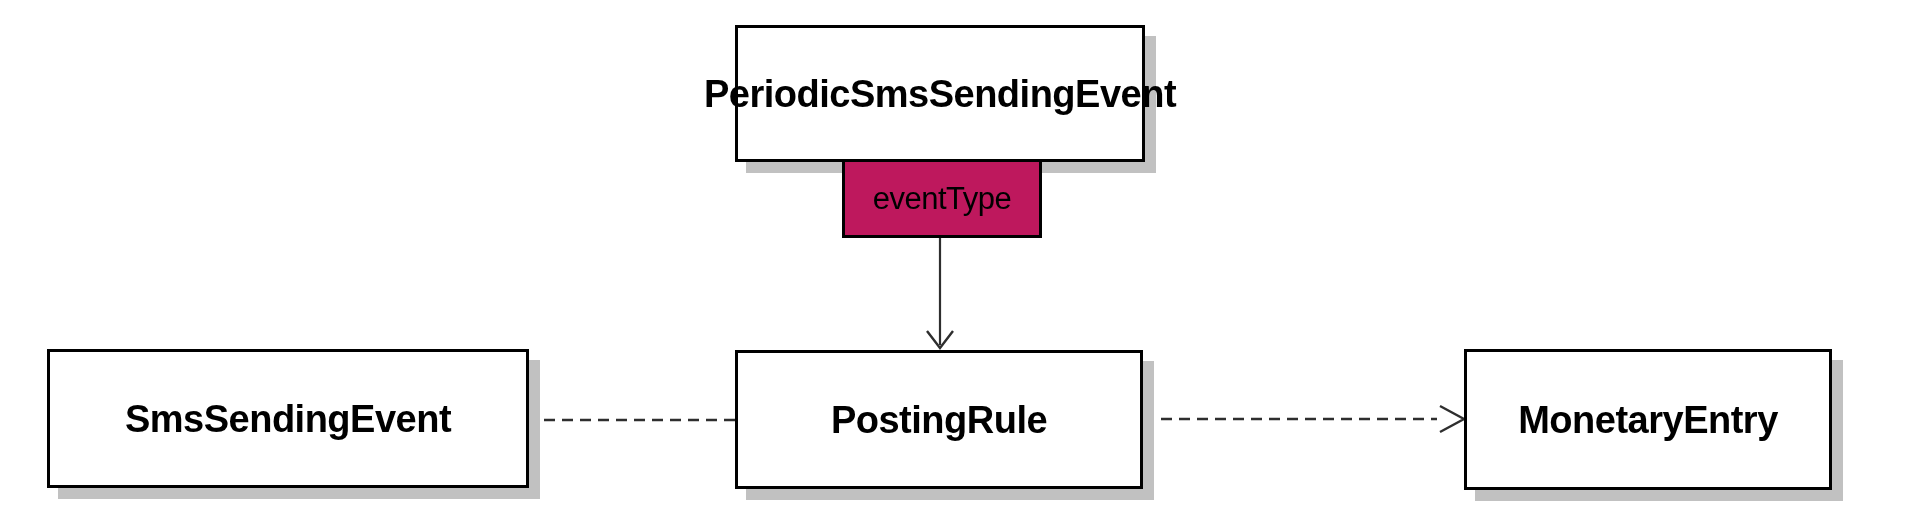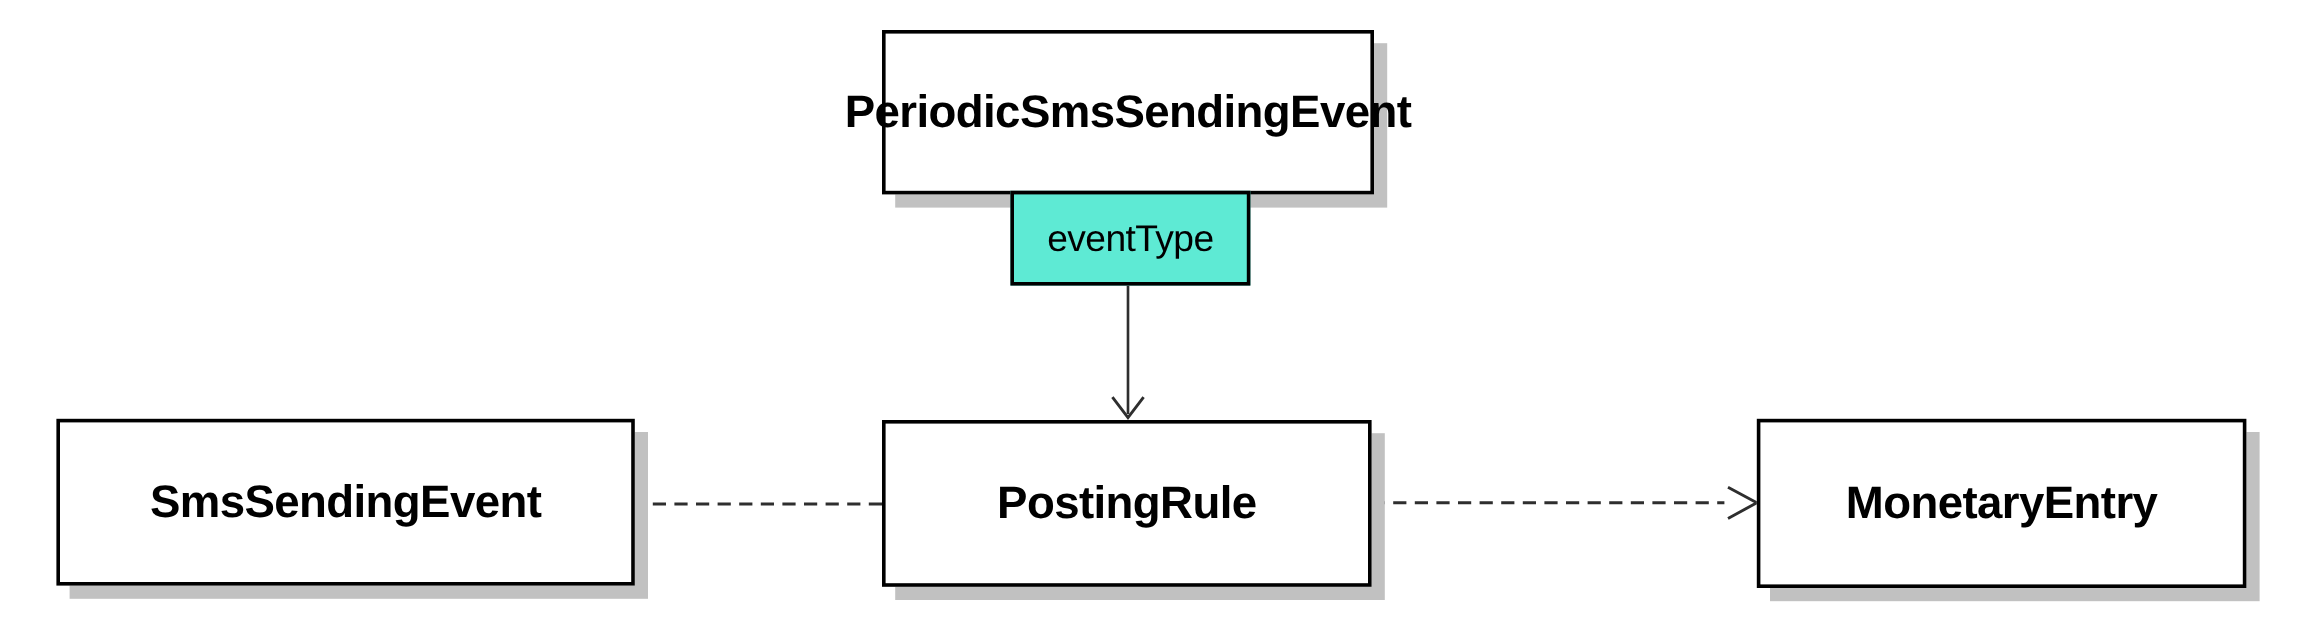--- a/index.html
+++ b/index.html
@@ -35,29 +35,29 @@
     text-align: center;
     font-weight: bold;
     font-size: 38px;
     line-height: 60px;
     z-index: 2;
     letter-spacing: -0.5px;
   }
   .node-top    { left: 735px;  top: 25px;  width: 410px; height: 137px; }
   .node-center { left: 735px;  top: 350px; width: 408px; height: 139px; }
   .node-left   { left: 47px;   top: 349px; width: 482px; height: 139px; }
-  .node-right  { left: 1464px; top: 349px; width: 408px; height: 141px; }
+  .node-right  { left: 1464px; top: 349px; width: 368px; height: 141px; }
   .edge-label {
     position: absolute;
     left: 842px;
     top: 159px;
     width: 200px;
     height: 79px;
     box-sizing: border-box;
-    background: #5eead4;
+    background: #be185d;
     border: 3px solid #000000;
     display: flex;
     align-items: center;
     justify-content: center;
     font-size: 31px;
     font-weight: normal;
     z-index: 3;
     letter-spacing: -0.5px;
   }
 </style>

